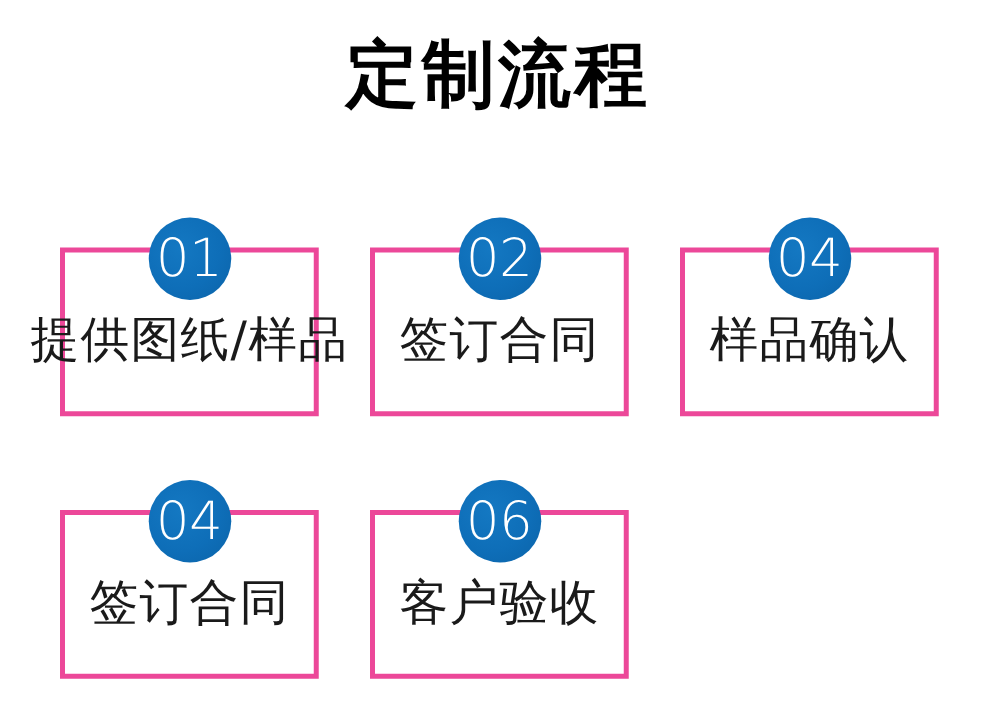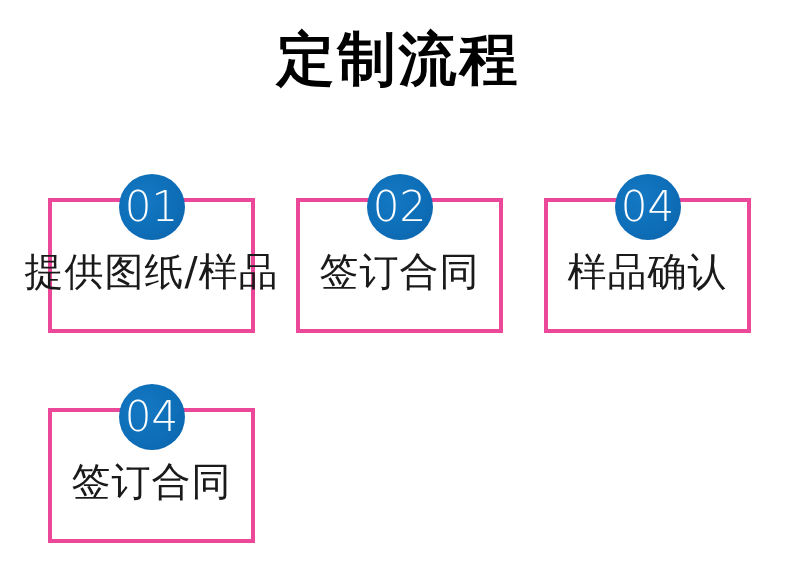--- a/index.html
+++ b/index.html
@@ -99,15 +99,21 @@
       <div class="step-label">样品确认</div>
     </div>
 
     <div class="step">
       <div class="step-circle">
         <span class="step-number">04</span>
       </div>
       <div class="step-label">签订合同</div>
     </div>
 
+    <div class="step">
+      <div class="step-circle">
+        <span class="step-number">06</span>
+      </div>
+      <div class="step-label">客户验收</div>
+    </div>
 
   </div>
 </div>
 
 </body></html>

